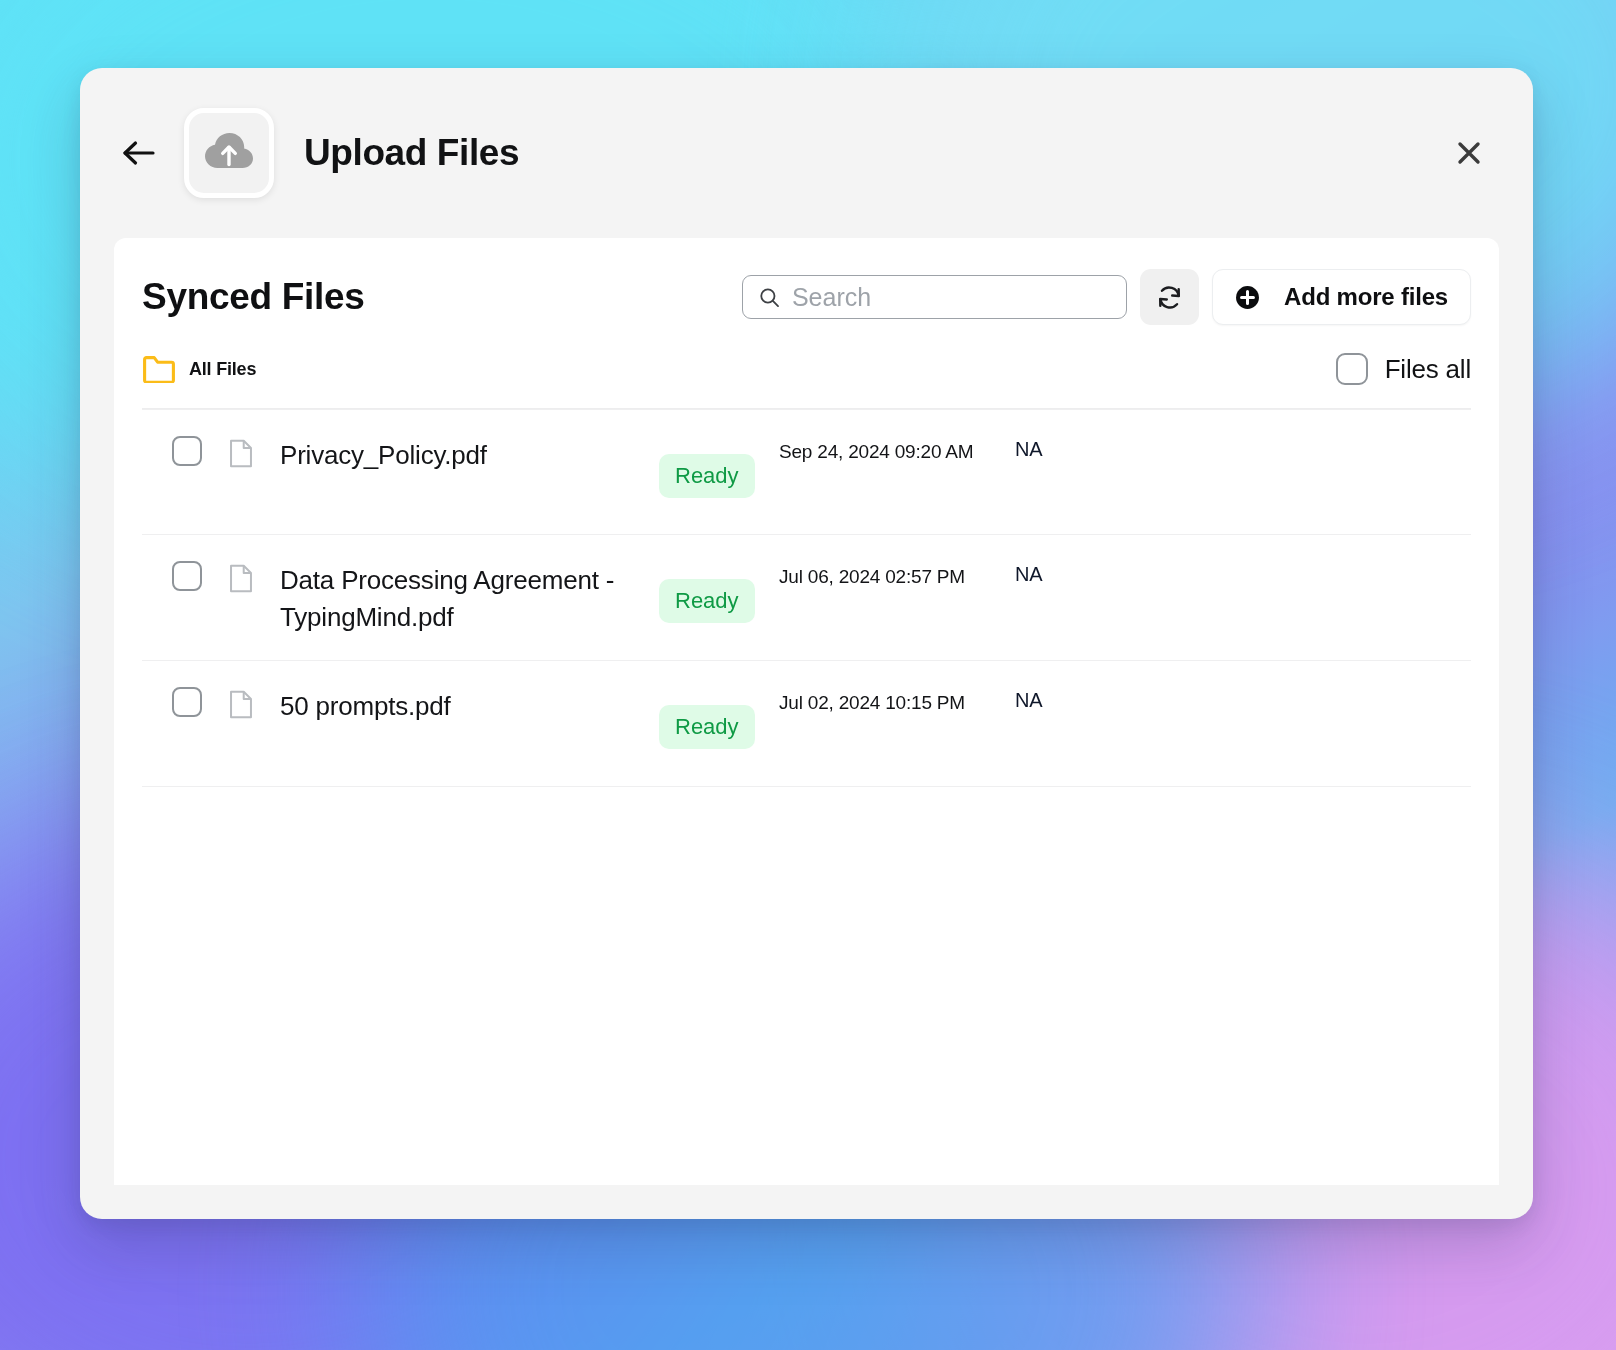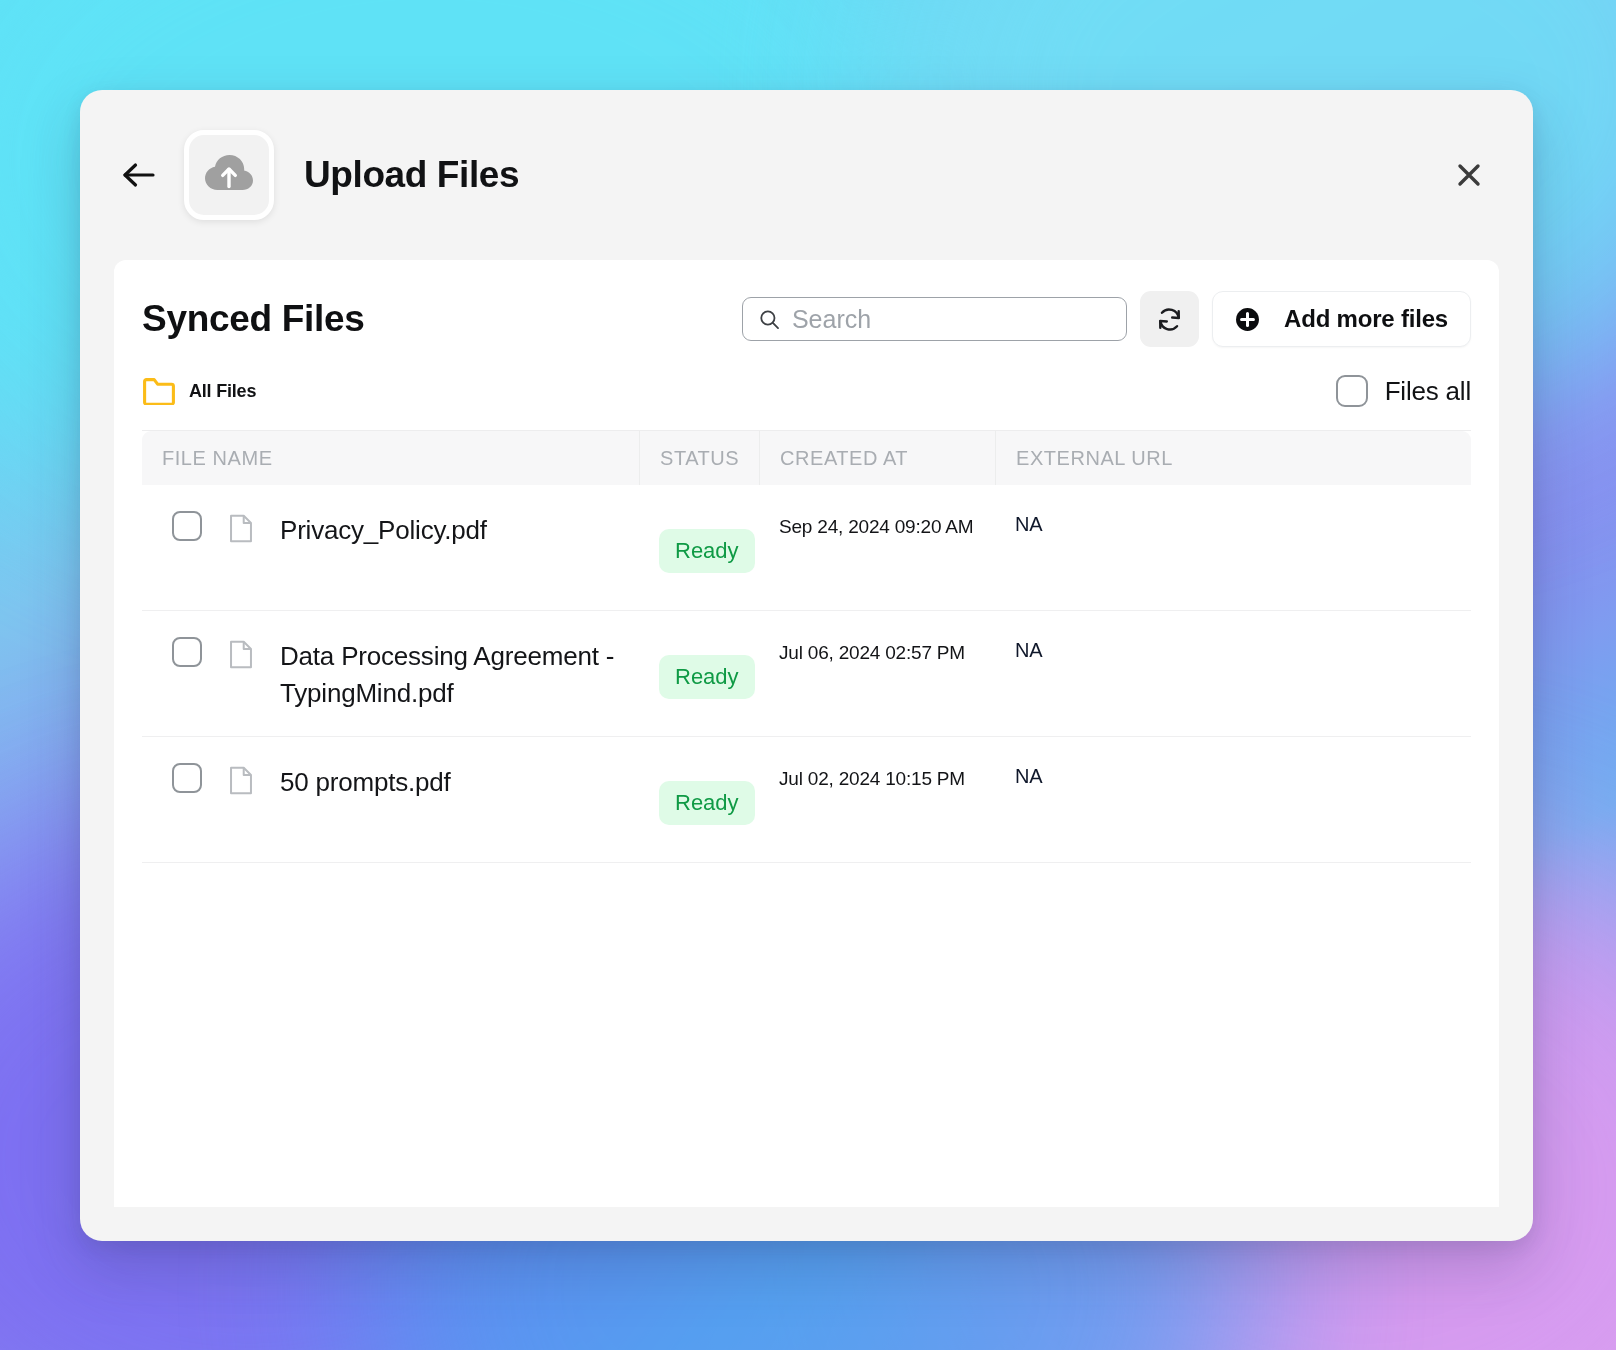--- a/index.html
+++ b/index.html
@@ -33,21 +33,21 @@
   .blob-cyan   { top: -220px; left: -120px;  width: 1100px; height: 760px; background: #5fe3f7; opacity: .95; }
   .blob-cyan2  { top: -260px; right: -160px; width: 900px;  height: 700px; background: #6fe0f6; opacity: .9; }
   .blob-purple { bottom: -160px; left: -180px; width: 860px; height: 700px; background: #7b6ef2; opacity: .85; }
   .blob-pink   { bottom: -200px; right: -180px; width: 860px; height: 720px; background: #d79af0; opacity: .9; }
   .blob-blue   { bottom: -300px; left: 22%;   width: 900px;  height: 720px; background: #4e9df0; opacity: .75; }
 
   
   .modal {
     position: absolute;
     left: 80px;
-    top: 90px;
+    top: 68px;
     width: 1453px;
     height: 1151px;
     background: #f4f4f4;
     border-radius: 22px;
     box-shadow: 0 26px 60px rgba(40, 45, 90, .22), 0 6px 18px rgba(40,45,90,.10);
     overflow: hidden;
     display: flex;
     flex-direction: column;
   }
 
@@ -416,26 +416,20 @@
 
       <div class="select-all">
         <span class="checkbox"></span>
         <span class="select-all-label">Files all</span>
       </div>
     </div>
 
     <div class="table-wrap">
       <div class="table">
 
-        <div class="table-head">
-          <div class="th col-name">FILE NAME</div>
-          <div class="th col-status">STATUS</div>
-          <div class="th col-date">CREATED AT</div>
-          <div class="th col-url">EXTERNAL URL</div>
-        </div>
 
         <div class="tr">
           <div class="td col-name cell-name">
             <span class="checkbox small checkbox-cell"></span>
             <svg class="doc-icon" width="26" height="32" viewBox="0 0 26 32">
               <path d="M2 2 H16 L24 10 V30 H2 Z" fill="none" stroke="#b9bcc0" stroke-width="2.2" stroke-linejoin="round"></path>
               <path d="M16 2 V10 H24" fill="none" stroke="#b9bcc0" stroke-width="2.2" stroke-linejoin="round"></path>
             </svg>
             <span class="file-name">Privacy_Policy.pdf</span>
           </div>

